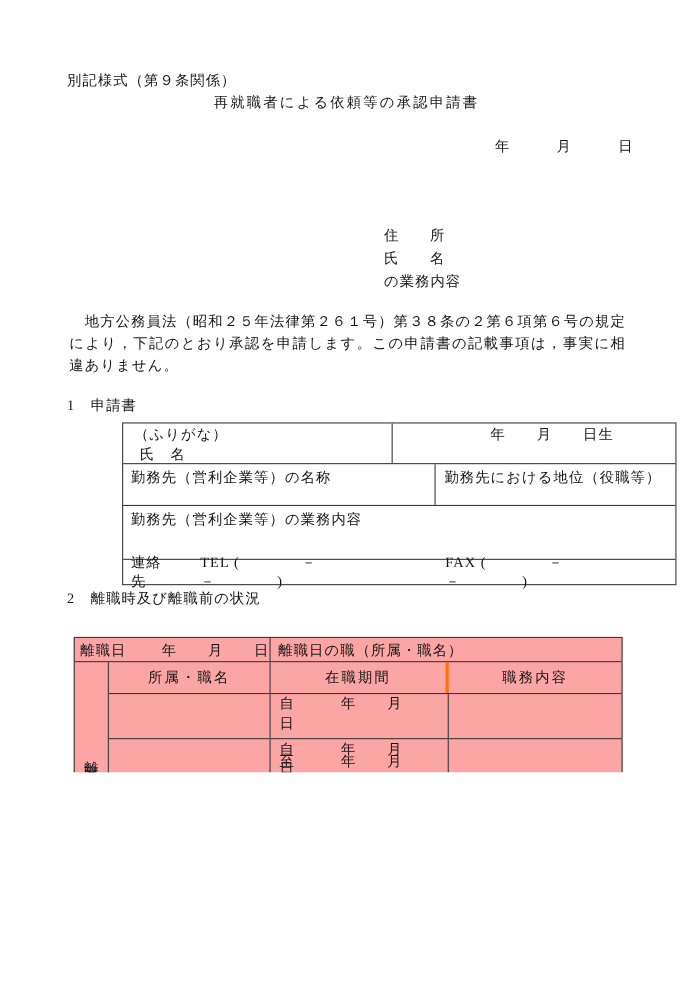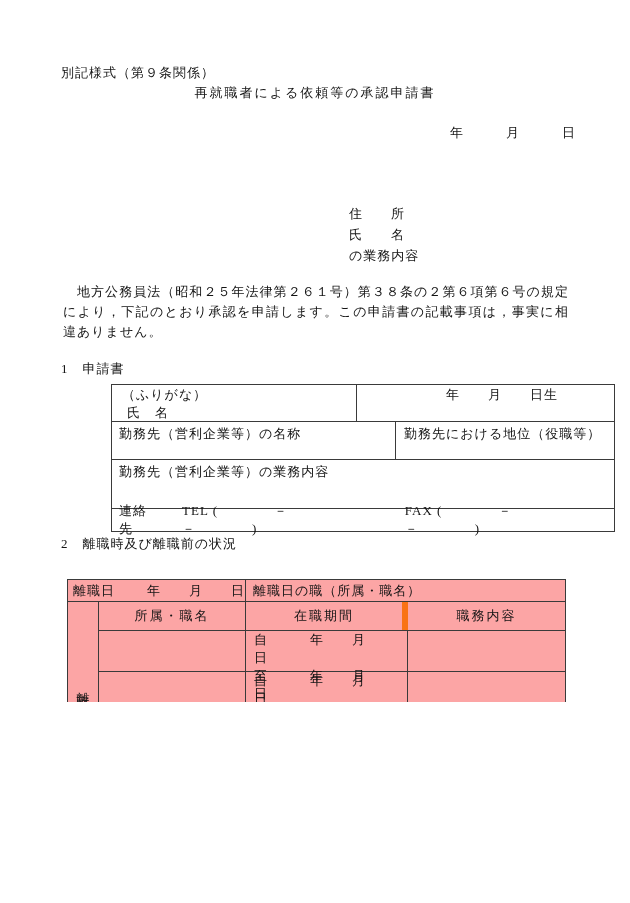--- a/index.html
+++ b/index.html
@@ -53,26 +53,26 @@
   .t2-headerA { display: flex; height: 22px; border-bottom: 1px solid #3a3a3a; align-items: center; }
   .t2-hA1 { width: 178px; height: 100%; border-right: 1px solid #3a3a3a; display: flex; align-items: center; padding-left: 5px; }
   .t2-hA1-label { margin-right: 32px; }
   .t2-hA2 { flex: 1; padding-left: 7px; }
   .t2-body { display: flex; }
   .t2-vcol { width: 31px; border-right: 1px solid #3a3a3a; display: flex; align-items: center; justify-content: center; }
   .vtext { writing-mode: vertical-rl; text-orientation: upright; letter-spacing: 4px; line-height: 31px; }
   .t2-right { flex: 1; }
   .t2-cols-header { display: flex; height: 29px; border-bottom: 1px solid #3a3a3a; align-items: center; text-align: center; letter-spacing: 2px; }
   .t2-col-aff  { width: 147px; border-right: 1px solid #3a3a3a; height: 100%; display: flex; align-items: center; justify-content: center; }
-  .t2-col-period { width: 162px; border-right: 6px solid #f97316; height: 100%; display: flex; align-items: center; justify-content: center; }
+  .t2-col-period { width: 162px; border-right: 3px solid #f97316; height: 100%; display: flex; align-items: center; justify-content: center; }
   .t2-col-duties { flex: 1; height: 100%; display: flex; align-items: center; justify-content: center; }
   .t2-group { display: flex; height: 41px; border-bottom: 1px solid #3a3a3a; }
   .t2-group:last-child { border-bottom: none; }
   .t2-g-aff { width: 147px; border-right: 1px solid #3a3a3a; }
-  .t2-g-period { width: 162px; border-right: 1px solid #3a3a3a; display: flex; flex-direction: column; justify-content: space-evenly; padding-left: 8px; }
+  .t2-g-period { width: 162px; border-right: 1px solid #3a3a3a; display: flex; flex-direction: column; justify-content: space-evenly; padding-left: 8px; gap: 16px; }
   .t2-g-duties { flex: 1; }
 </style>
 </head>
 <body>
 
 <div class="page">
 
   <div class="form-note">別記様式（第９条関係）</div>
   <div class="doc-title">再就職者による依頼等の承認申請書</div>
   <div class="date-line">年　　　月　　　日</div>

